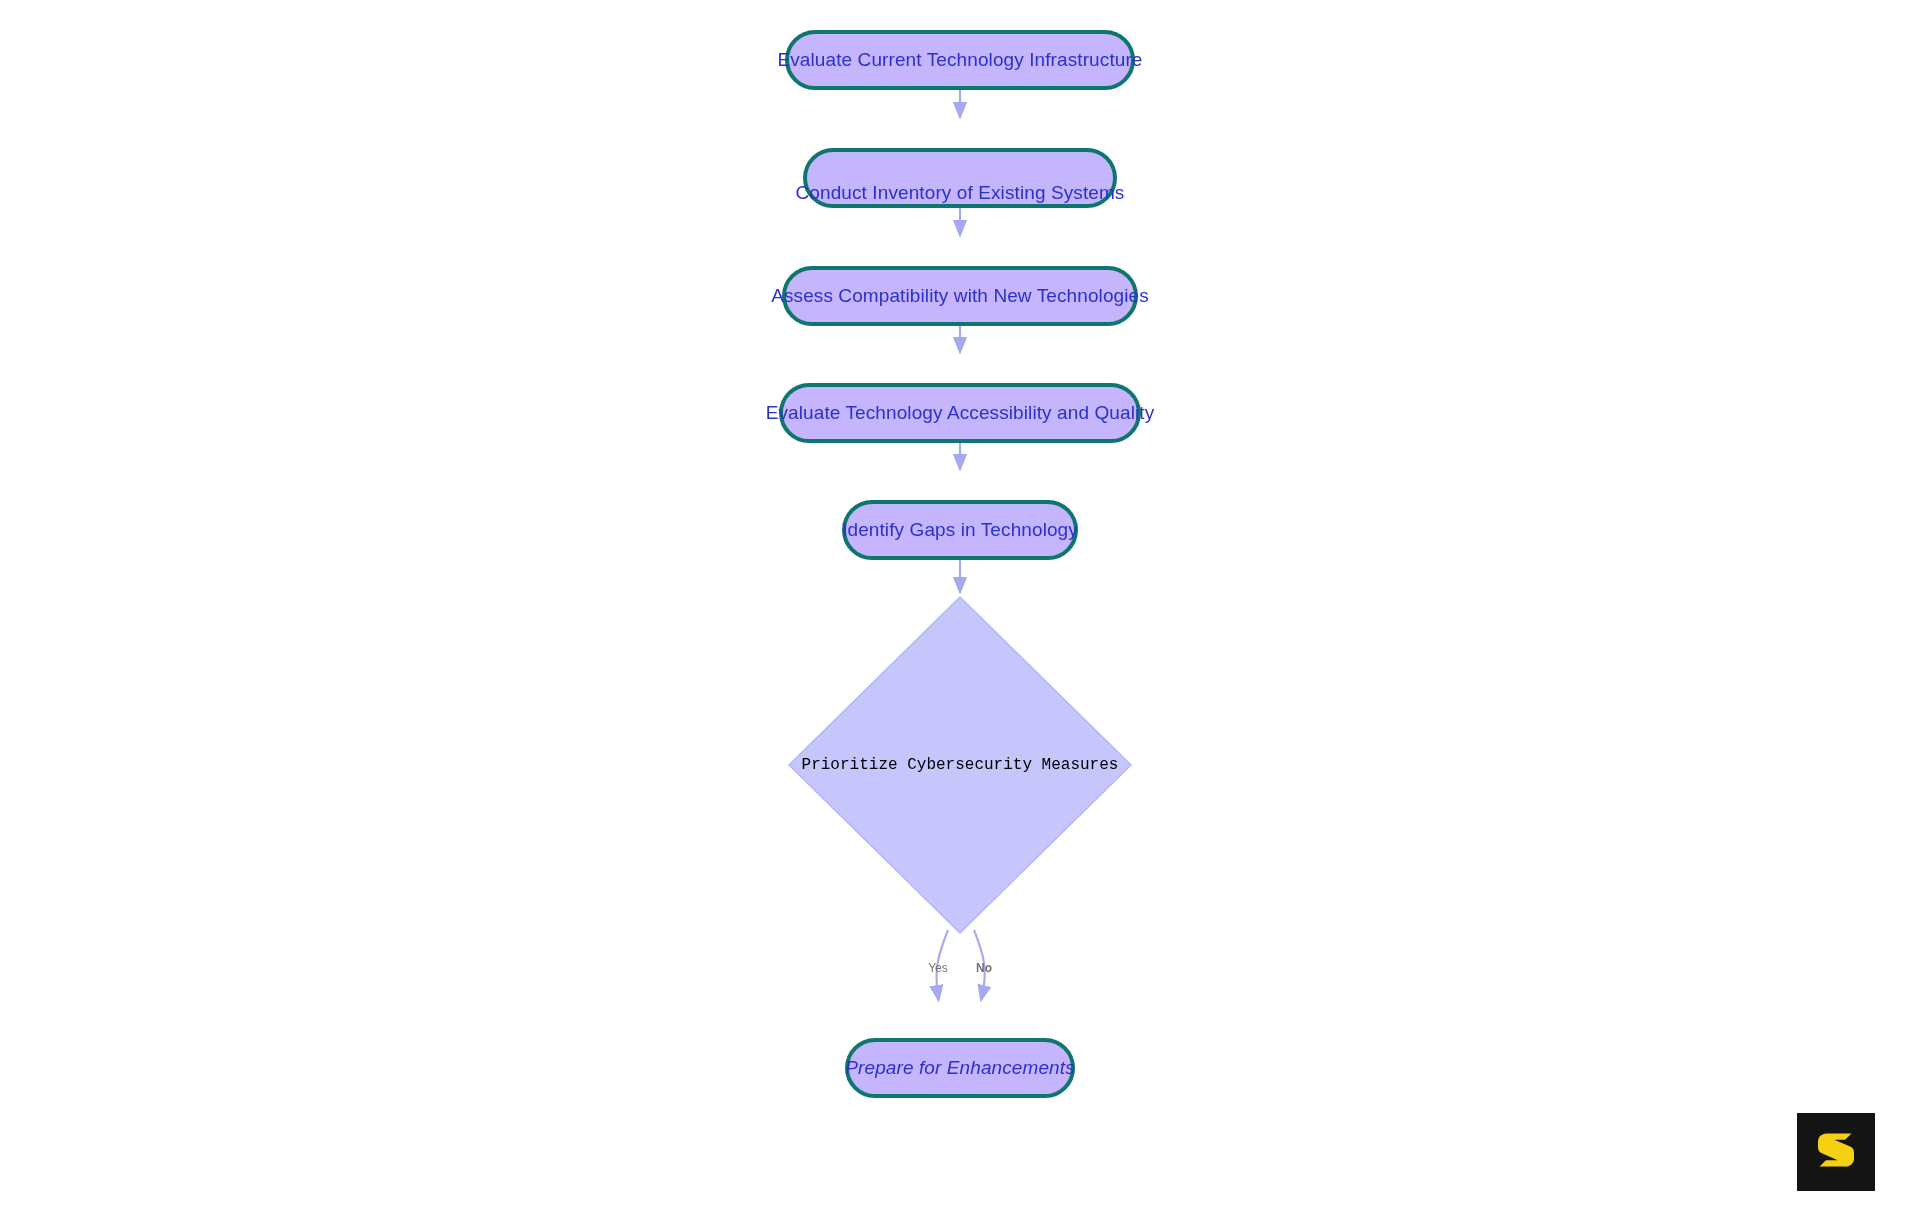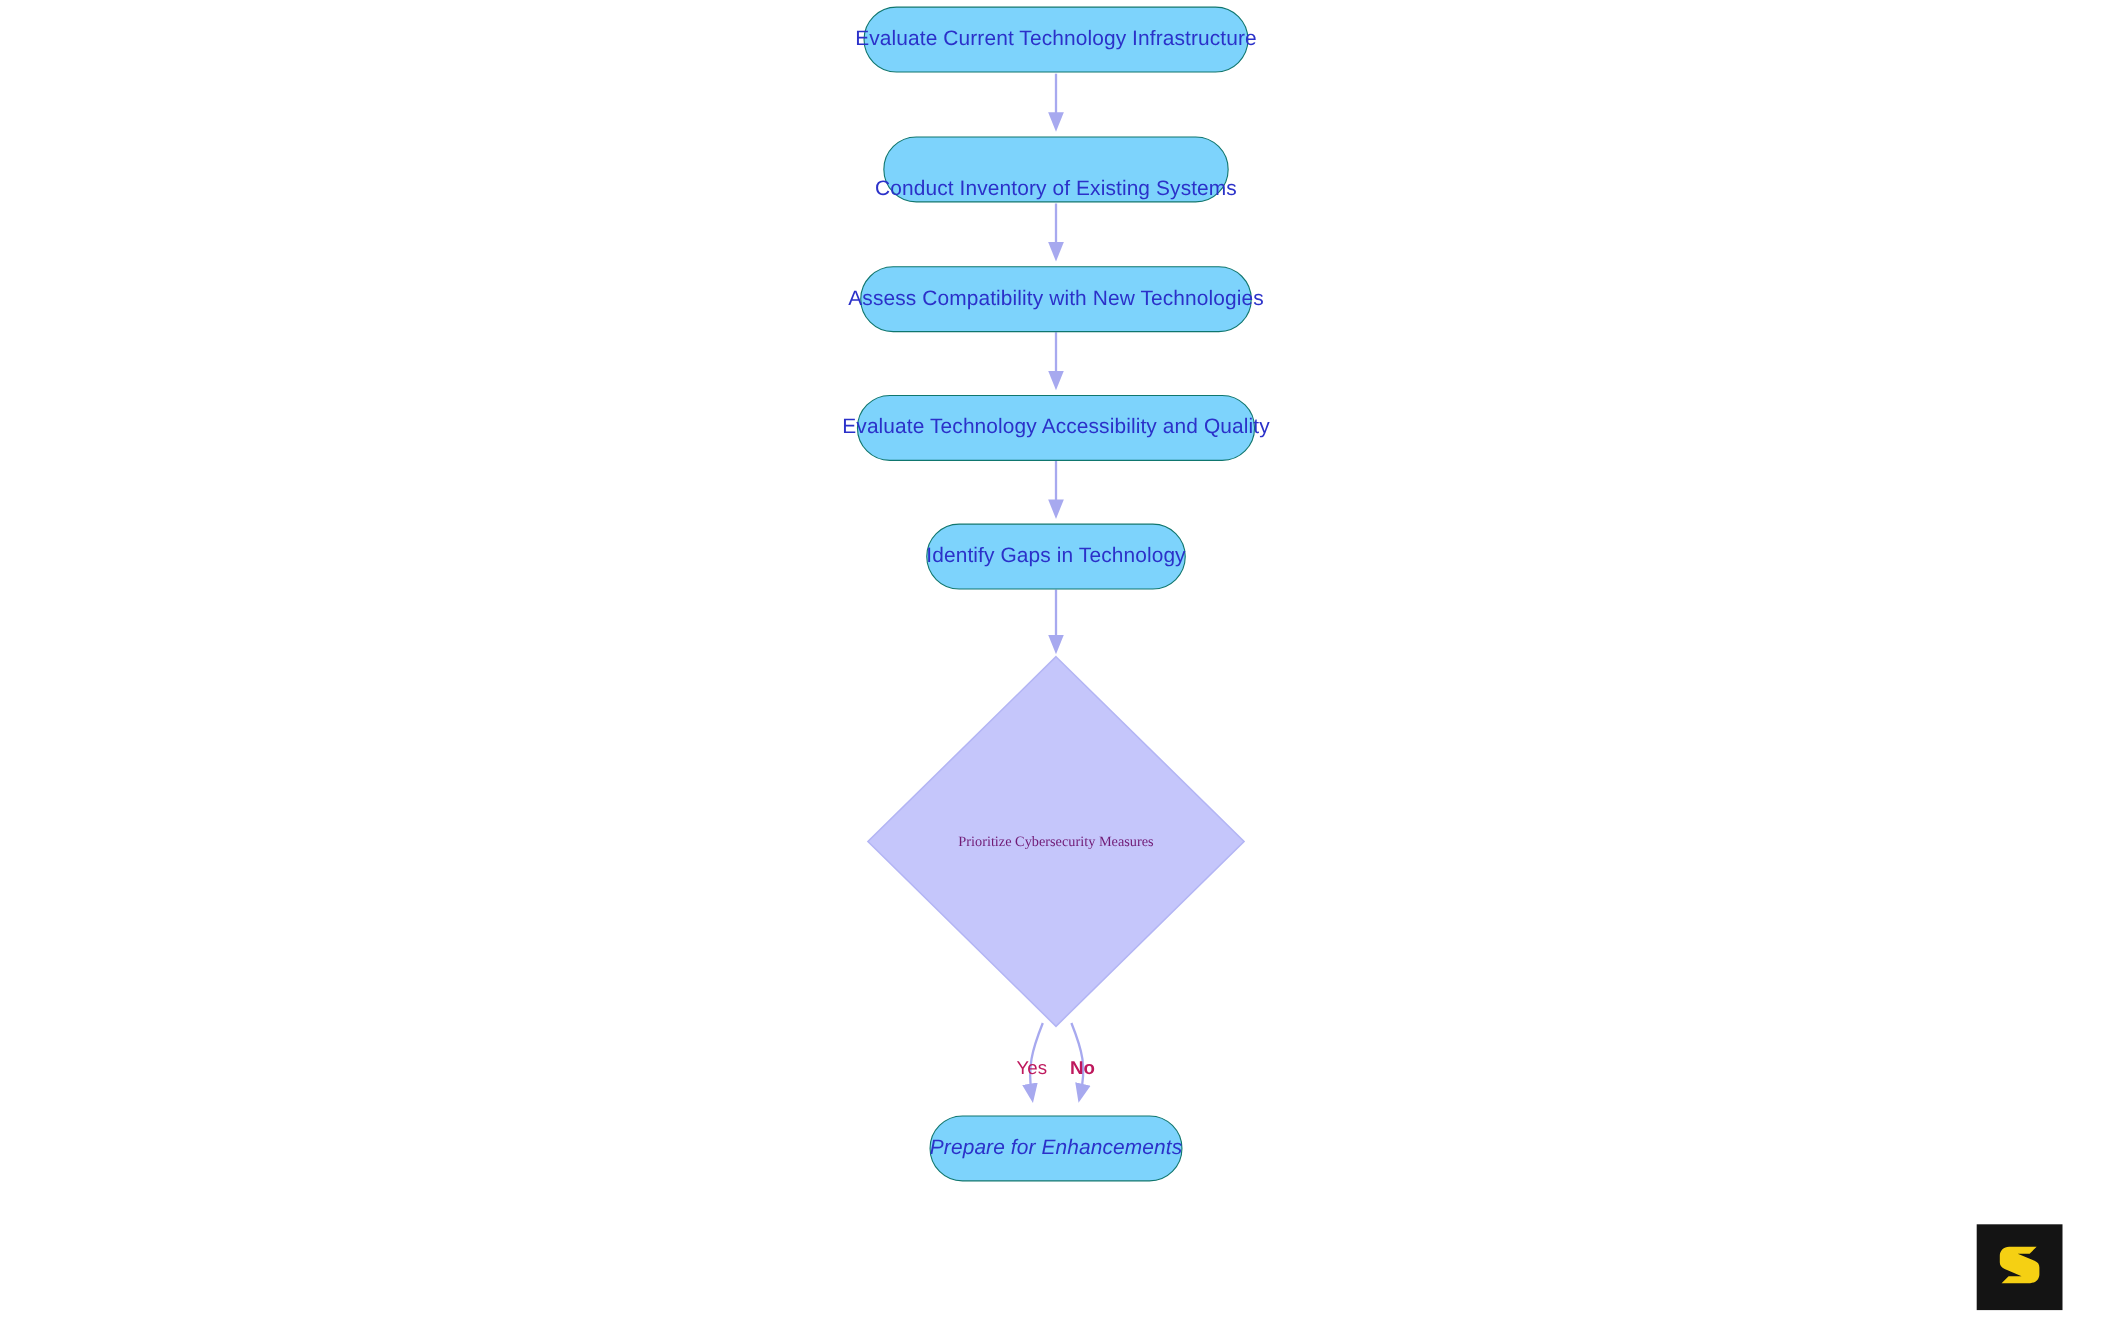--- a/index.html
+++ b/index.html
@@ -22,52 +22,53 @@
     top: 0;
     width: 1920px;
     height: 1215px;
   }
 
   .node {
     position: absolute;
     display: flex;
     align-items: center;
     justify-content: center;
-    background: #7dd3fc;
-    border: 1px solid #0f766e;
+    background: #c4b5fd;
+    border: 4px solid #0f766e;
     border-radius: 200px;
     color: #2b31c9;
     font-family: "Liberation Sans", sans-serif;
     font-size: 19px;
     font-weight: 400;
     letter-spacing: 0.1px;
     white-space: nowrap;
     text-align: center;
+    margin-top: 24px;
   }
 
   .diamond-wrap {
     position: absolute;
     display: flex;
     align-items: center;
     justify-content: center;
   }
   .diamond-label {
     position: relative;
     z-index: 2;
-    color: #701a75;
-    font-family: Liberation Serif, serif;
-    font-size: 13px;
+    color: #000000;
+    font-family: Liberation Mono, monospace;
+    font-size: 16px;
     white-space: nowrap;
   }
 
   .edge-label {
     position: absolute;
-    color: #be185d;
+    color: #737373;
     font-family: "Liberation Sans", sans-serif;
-    font-size: 17px;
+    font-size: 12px;
     white-space: nowrap;
     text-align: center;
   }
 
   #logo-badge {
     position: absolute;
     left: 1797px;
     top: 1113px;
     width: 78px;
     height: 78px;

